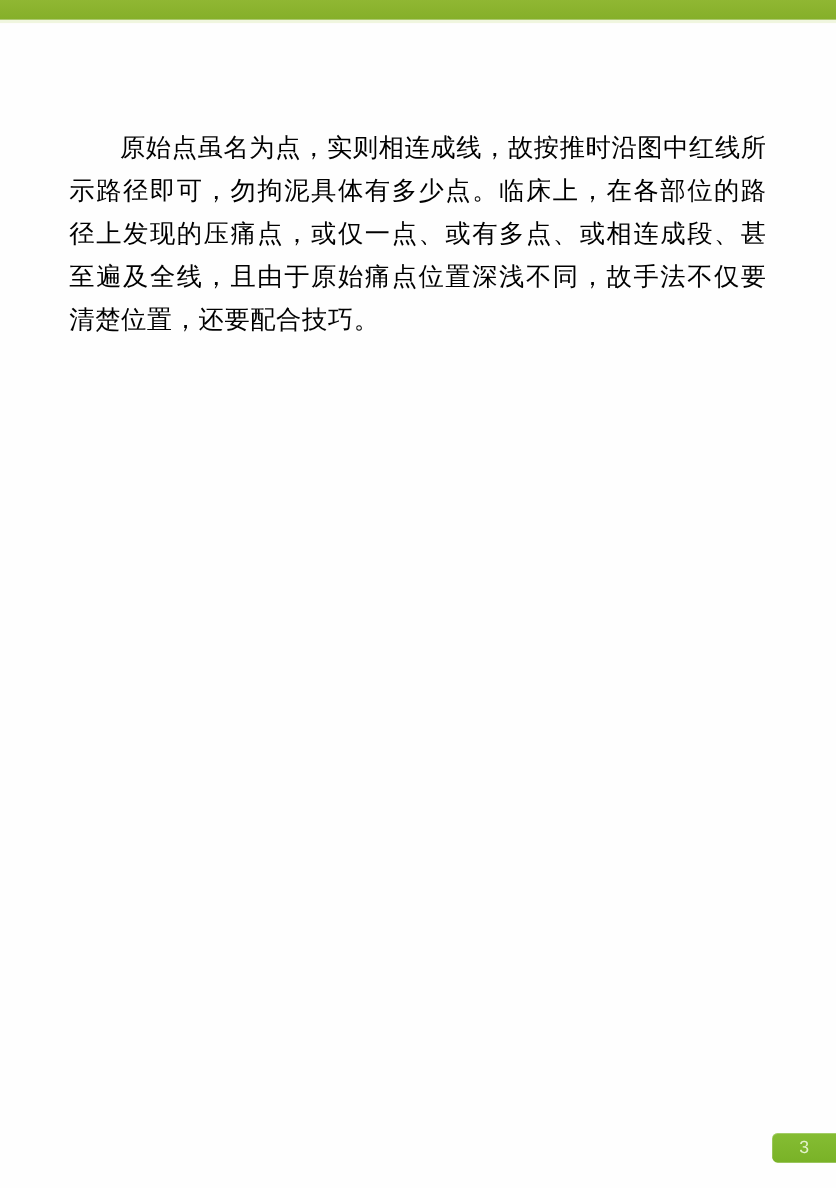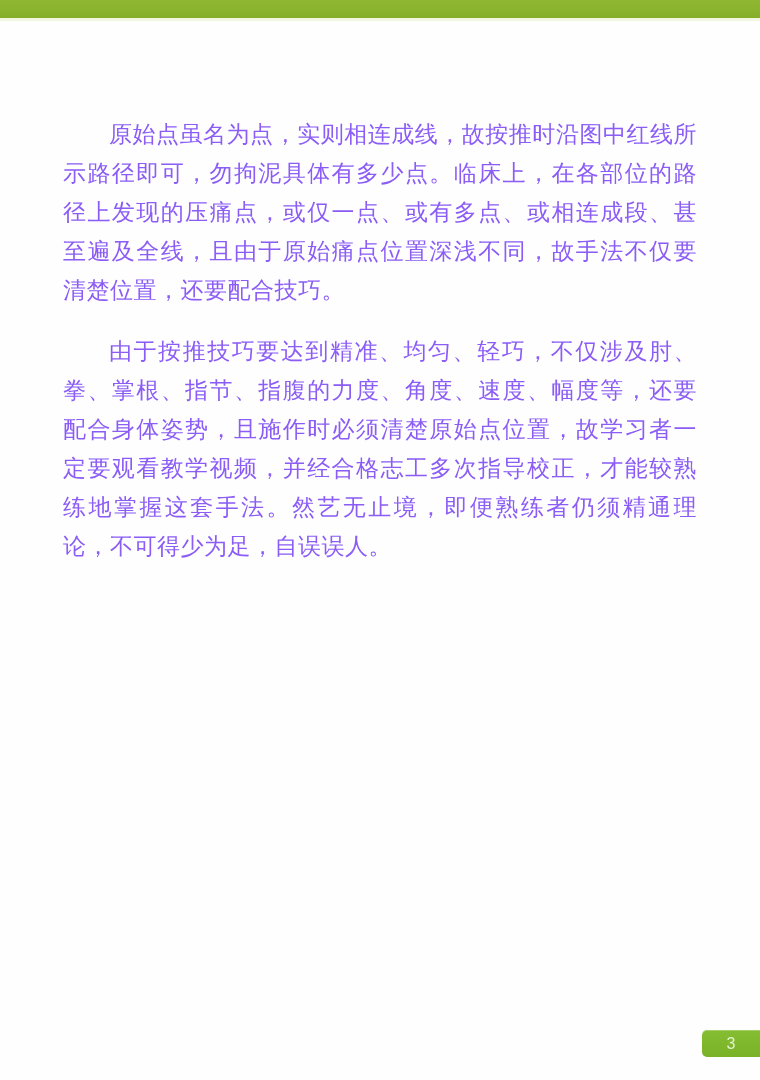--- a/index.html
+++ b/index.html
@@ -26,21 +26,21 @@
     width: 100%;
     height: 18px;
     background: linear-gradient(#90b733, #85af29);
     border-bottom: 3px solid #f0f6df;
   }
   .content {
     position: absolute;
     top: 115px;
     left: 63px;
     right: 63px;
-    color: #8b5cf6;
+    color: #000000;
     font-size: 23px;
     line-height: 39px;
     letter-spacing: 0.5px;
     text-align: justify;
   }
   .para {
     margin: 0 0 22px 0;
     text-indent: 2em;
   }
   .page-badge {
@@ -64,20 +64,19 @@
 </style>
 </head>
 <body>
 
 <div class="page">
 
   <div class="top-bar"></div>
 
   <main class="content">
     <p class="para">原始点虽名为点，实则相连成线，故按推时沿图中红线所示路径即可，勿拘泥具体有多少点。临床上，在各部位的路径上发现的压痛点，或仅一点、或有多点、或相连成段、甚至遍及全线，且由于原始痛点位置深浅不同，故手法不仅要清楚位置，还要配合技巧。</p>
-    <p class="para">由于按推技巧要达到精准、均匀、轻巧，不仅涉及肘、拳、掌根、指节、指腹的力度、角度、速度、幅度等，还要配合身体姿势，且施作时必须清楚原始点位置，故学习者一定要观看教学视频，并经合格志工多次指导校正，才能较熟练地掌握这套手法。然艺无止境，即便熟练者仍须精通理论，不可得少为足，自误误人。</p>
   </main>
 
   <div class="page-badge">
     <span>3</span>
   </div>
 
 </div>
 
 </body></html>

